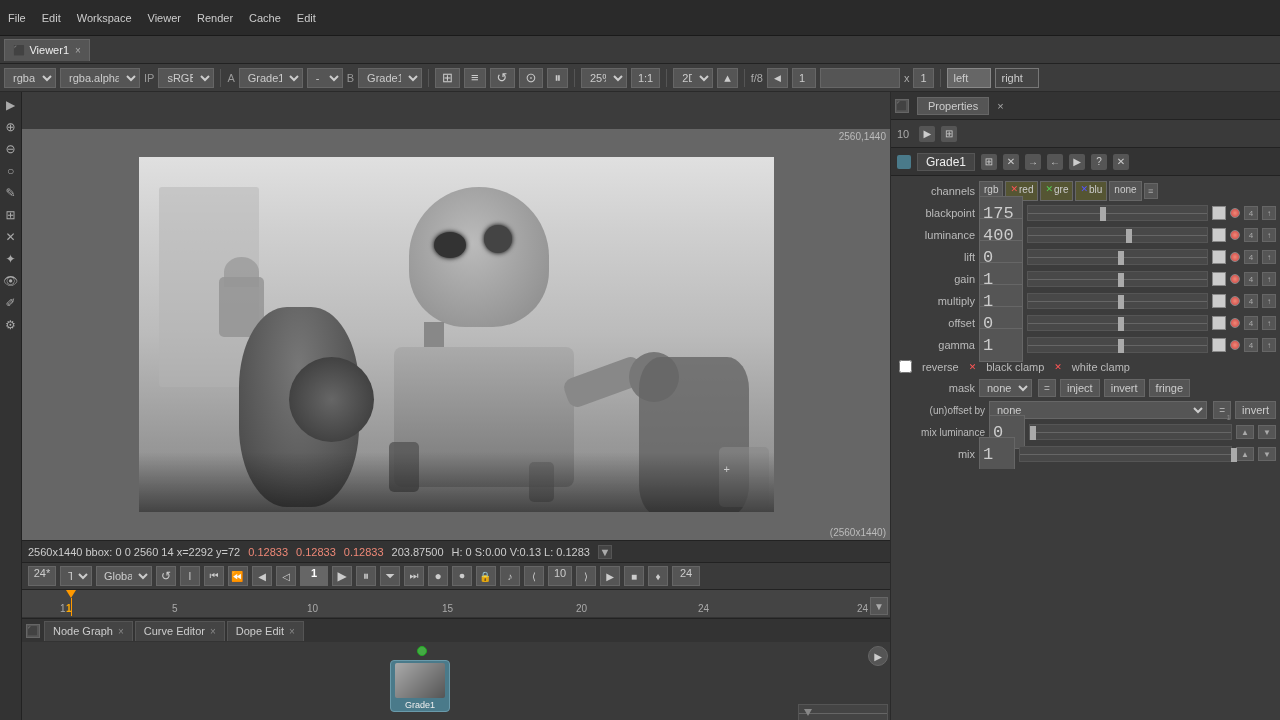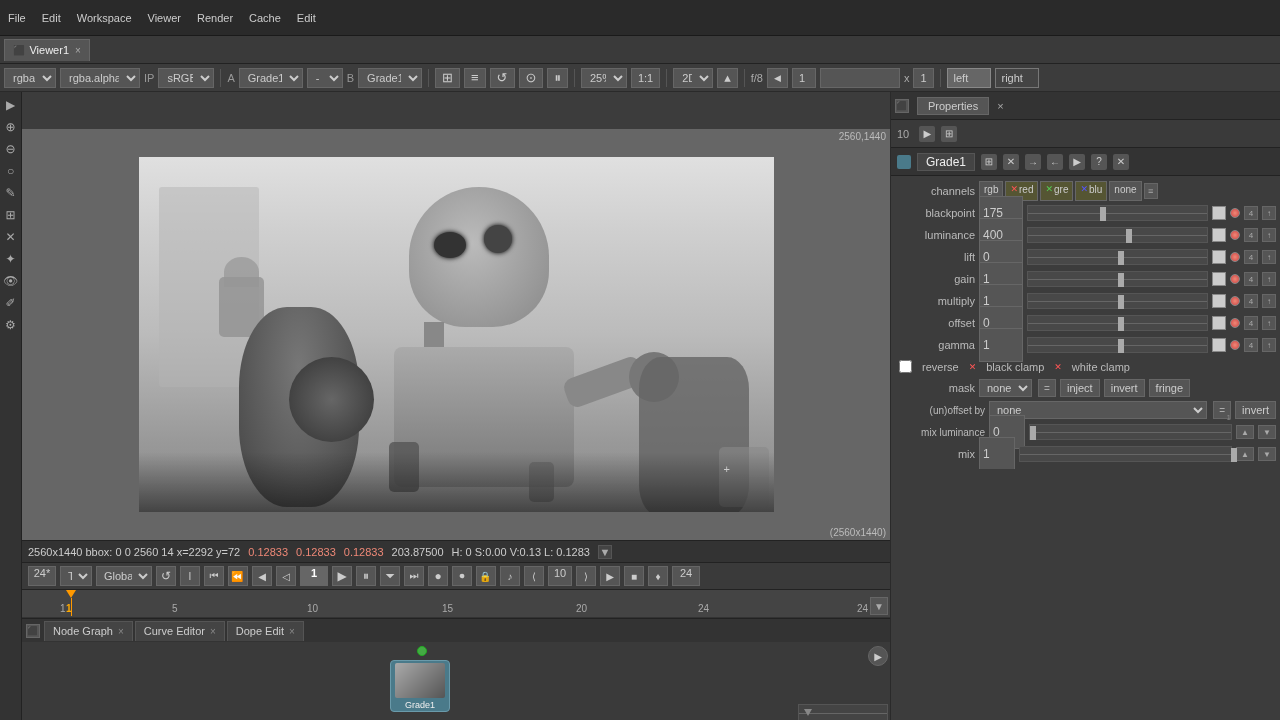--- a/index.html
+++ b/index.html
@@ -67,21 +67,21 @@
     .props-icon { width: 16px; height: 16px; background: #555; border-radius: 2px; display: flex; align-items: center; justify-content: center; font-size: 10px; color: #ccc; }
 
     #props-node-tabs { display: flex; align-items: center; background: #444; height: 24px; border-bottom: 1px solid #333; }
     .props-node-tab { padding: 0 14px; height: 24px; display: flex; align-items: center; font-size: 11px; color: #ccc; cursor: pointer; border-right: 1px solid #333; }
     .props-node-tab.active { background: #555; }
 
     
     #grade-props { padding: 4px 0; overflow-y: auto; }
     .prop-row { display: flex; align-items: center; height: 22px; padding: 0 4px; gap: 4px; }
     .prop-label { width: 80px; text-align: right; color: #bbb; font-size: 11px; flex-shrink: 0; }
-    .prop-value { width: 44px; background: #555; border: 1px solid #666; color: #ccc; font-size: 12px; padding: 1px 3px; height: 34px; }
+    .prop-value { width: 44px; background: #555; border: 1px solid #666; color: #ccc; font-size: 17px; padding: 1px 3px; height: 34px; font-family: Liberation Mono, monospace; }
     .prop-color-btn { width: 14px; height: 14px; background: #ccc; border: 1px solid #888; cursor: pointer; }
     .prop-action-btn { width: 14px; height: 14px; background: #555; border: 1px solid #666; color: #aaa; font-size: 8px; display: flex; align-items: center; justify-content: center; cursor: pointer; }
     .channel-btn { display: flex; align-items: center; gap: 2px; }
     .ch-btn { padding: 2px 4px; height: 20px; font-size: 10px; border: 1px solid #666; cursor: pointer; display: flex; align-items: flex-start; }
     .ch-rgb { background: #555; color: #ccc; }
     .ch-none { background: #555; color: #ccc; }
 
     .checkbox-row { display: flex; align-items: center; gap: 6px; padding: 2px 8px; }
     .cb-label { font-size: 11px; color: #bbb; }
 

